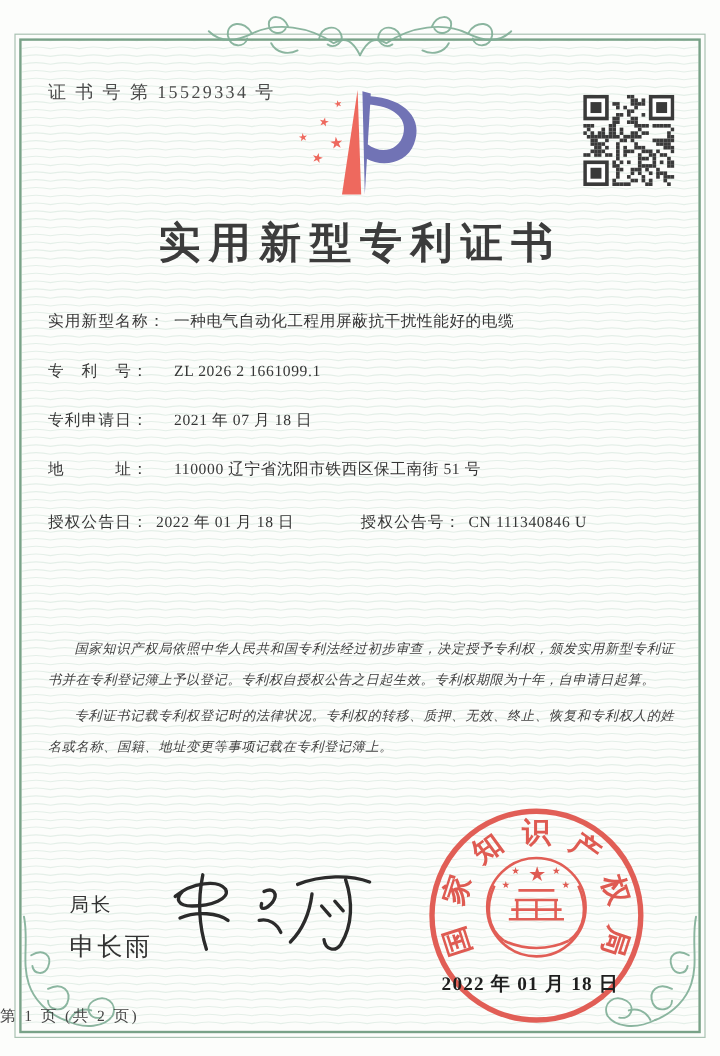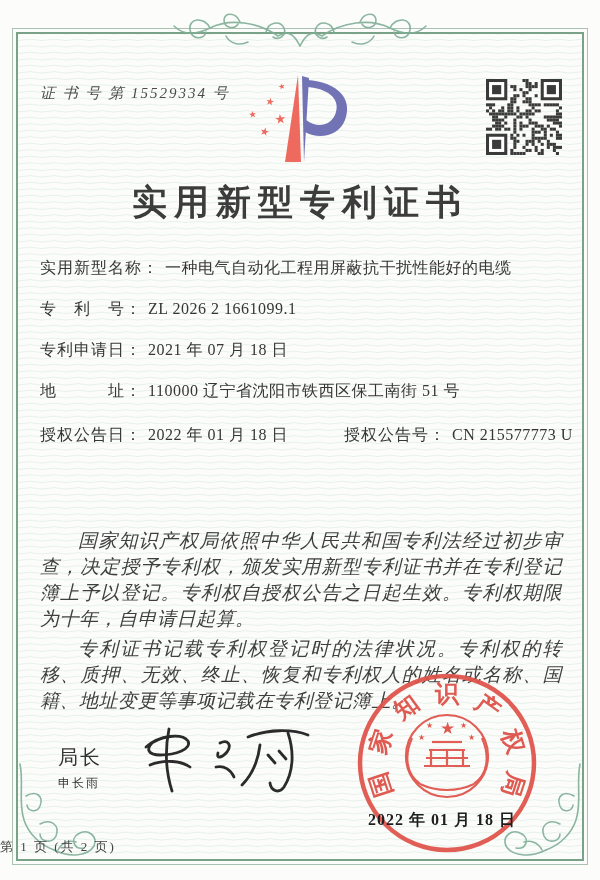--- a/index.html
+++ b/index.html
@@ -6,43 +6,43 @@
   body{width:600px;height:880px;background:#ffffff;}
   .page{
     position:relative;width:600px;height:880px;overflow:hidden;
     background:#fcfdfb;color:#333;
     font-family:"Liberation Serif","DejaVu Serif",serif;
   }
   .bg-waves{position:absolute;left:18px;top:30px;pointer-events:none;}
   .frame-outer{position:absolute;left:12px;top:28px;right:12px;bottom:15px;border:1px solid #a9c2b2;}
   .frame-inner{position:absolute;left:16px;top:32px;right:16px;bottom:19px;border:2px solid #79a288;}
   .ornament{position:absolute;pointer-events:none;}
-  .cert-number{position:absolute;left:40px;top:84px;font-size:15px;letter-spacing:2px;color:#4a4a4a;font-style:italic;}
+  .cert-number{position:absolute;left:40px;top:68px;font-size:15px;letter-spacing:2px;color:#4a4a4a;}
   .logo{position:absolute;left:243px;top:72px;}
   .qr{position:absolute;left:486px;top:79px;}
   .title{
     position:absolute;left:0;top:179px;width:100%;text-align:center;
     font-size:35px;letter-spacing:7px;color:#3c3c3c;font-weight:600;font-family:Liberation Mono, monospace;
   }
-  .fields{position:absolute;left:40px;top:256px;right:38px;font-size:16px;color:#363636;}
+  .fields{position:absolute;left:40px;top:256px;right:38px;font-size:13px;color:#363636;}
   .field{margin-bottom:17px;line-height:24px;white-space:nowrap;}
   .field .lbl{display:inline-block;min-width:99px;letter-spacing:1px;}
   .field .val{margin-left:6px;letter-spacing:0.5px;}
   .grant-row{margin-top:20px;line-height:24px;white-space:nowrap;}
   .grant-row .lbl{letter-spacing:1px;margin-top:30px;}
   .grant-row .val{margin-left:6px;letter-spacing:0.5px;}
   .grant-second{margin-left:52px;}
   .paras{
     position:absolute;left:40px;top:528px;right:38px;
-    font-size:19px;line-height:26px;color:#3f3f3f;
+    font-size:11px;line-height:26px;color:#3f3f3f;
     font-style:italic;text-align:justify;letter-spacing:0.5px;
   }
   .paras p{margin:0 0 4px 0;text-indent:2em;}
-  .signer-title{position:absolute;left:58px;top:744px;font-size:20px;color:#333;letter-spacing:2px;}
-  .signer-name{position:absolute;left:58px;top:775px;font-size:12px;color:#333;letter-spacing:2px;}
+  .signer-title{position:absolute;left:58px;top:744px;font-size:16px;color:#333;letter-spacing:2px;}
+  .signer-name{position:absolute;left:58px;top:775px;font-size:21px;color:#333;letter-spacing:2px;}
   .signature{position:absolute;left:132px;top:724px;}
   .seal{position:absolute;left:352px;top:668px;opacity:0.93;}
   .seal-date{
     position:absolute;left:368px;top:810px;font-size:16px;font-weight:600;
     color:#1e1e1e;letter-spacing:1px;z-index:5;
   }
   .footer{
     position:absolute;left:0;top:838px;width:100%;text-align:left;
     font-size:13px;color:#444;letter-spacing:2px;
   }
@@ -321,21 +321,21 @@
       <span class="lbl">专　利　号：</span><span class="val">ZL 2026 2 1661099.1</span>
     </div>
     <div class="field">
       <span class="lbl">专利申请日：</span><span class="val">2021 年 07 月 18 日</span>
     </div>
     <div class="field">
       <span class="lbl">地　　　址：</span><span class="val">110000 辽宁省沈阳市铁西区保工南街 51 号</span>
     </div>
     <div class="grant-row">
       <span class="lbl">授权公告日：</span><span class="val">2022 年 01 月 18 日</span>
-      <span class="lbl grant-second">授权公告号：</span><span class="val">CN 215577773 U</span>
+      <span class="lbl grant-second">授权公告号：</span><span class="val">CN 111340846 U</span>
     </div>
   </div>
 
   <div class="paras">
     <p>国家知识产权局依照中华人民共和国专利法经过初步审查，决定授予专利权，颁发实用新型专利证书并在专利登记簿上予以登记。专利权自授权公告之日起生效。专利权期限为十年，自申请日起算。</p>
     <p>专利证书记载专利权登记时的法律状况。专利权的转移、质押、无效、终止、恢复和专利权人的姓名或名称、国籍、地址变更等事项记载在专利登记簿上。</p>
   </div>
 
   <div class="signer-title">局长</div>
   <div class="signer-name">申长雨</div>

